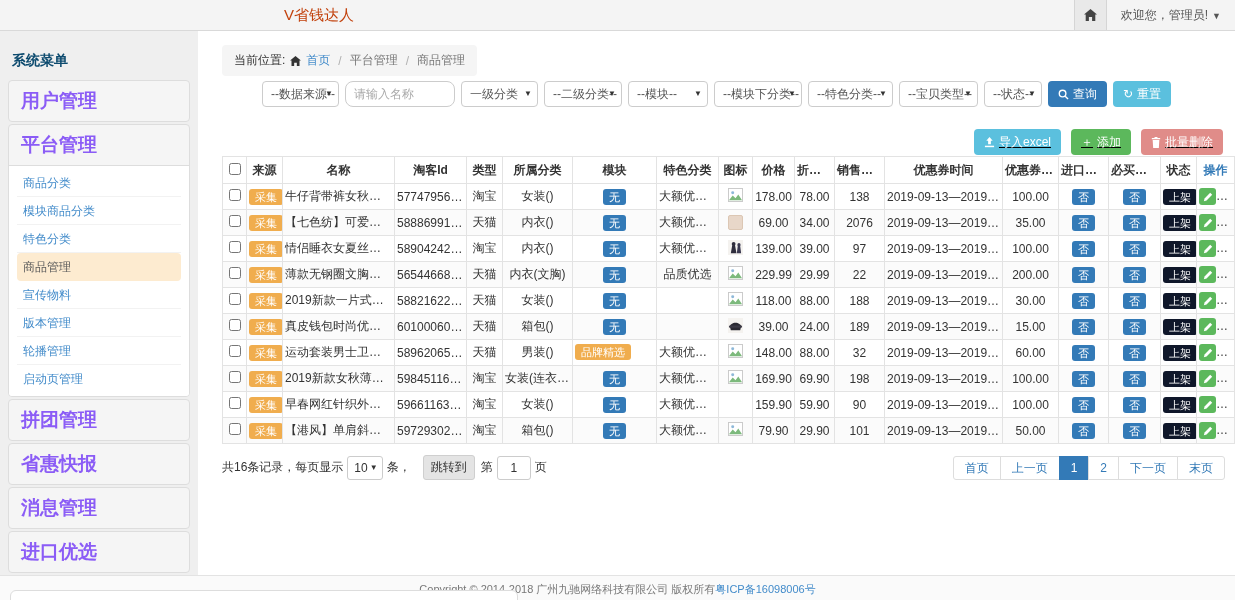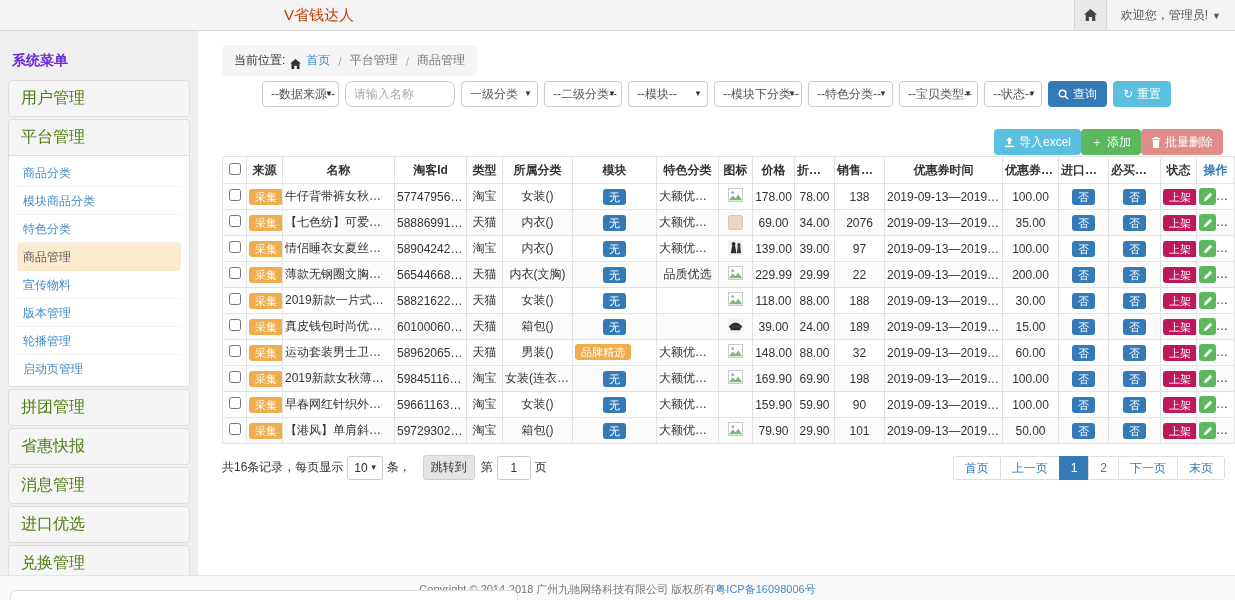--- a/index.html
+++ b/index.html
@@ -11,65 +11,65 @@
   .topbar-right { position:absolute; right:0; top:0; height:30px; display:flex; align-items:center; }
   .home-box { width:33px; height:30px; background:#e9e9e9; border-left:1px solid #d5d5d5;
     border-right:1px solid #d5d5d5; display:flex; align-items:center; justify-content:center; }
   .welcome { font-size:12px; color:#555; padding:0 14px; white-space:nowrap; }
   .welcome .caret { font-size:9px; color:#555; margin-left:4px; }
 
   .main-panel { position:absolute; left:198px; top:31px; right:0; bottom:25px; background:#fff; z-index:1; }
 
   
   .sidebar { position:absolute; left:8px; top:50px; width:182px; z-index:2; }
-  .sidebar-title { color:#6d28d9; font-weight:bold; font-size:14px; padding:2px 4px 10px 4px; }
+  .sidebar-title { color:#0c4a6e; font-weight:bold; font-size:14px; padding:2px 4px 10px 4px; }
   .side-group { margin-bottom:2px; border:1px solid #ddd; border-radius:4px; background:#f5f5f5; overflow:hidden; }
-  .side-group-header { padding:7px 12px; font-size:16px; color:#4d7c0f; cursor:pointer; }
+  .side-group-header { padding:7px 12px; font-size:19px; color:#8b5cf6; cursor:pointer;font-weight:bold; }
   .side-group-body { background:#fff; border-top:1px solid #ddd; padding:3px 8px; }
   .side-link { display:block; height:28px; line-height:28px; padding:0 6px; font-size:12px;
     color:#428bca; border-bottom:1px solid #f2f2f2; cursor:pointer; }
   .side-link:last-child { border-bottom:none; }
   .side-link.active { background:#fdebd0; border-radius:4px; color:#5b5b5b; border-bottom-color:transparent; }
 
   
   .breadcrumb { position:absolute; left:222px; top:45px; background:#f5f5f5; border-radius:4px;
-    padding:7px 12px; font-size:12px; color:#333; display:flex; align-items:flex-end; gap:5px; z-index:2; }
+    padding:7px 12px; font-size:12px; color:#333; display:flex; align-items:center; gap:5px; z-index:2; }
   .breadcrumb .bc-home { color:#428bca; cursor:pointer; }
   .breadcrumb .sep { color:#b0b0b0; padding:0 3px; }
   .breadcrumb .bc-item { color:#777; }
 
   
   .filter-row { position:absolute; left:222px; top:81px; right:10px; display:flex; gap:6px;
     align-items:center; z-index:2; }
   .f-select { position:relative; height:26px; line-height:24px; border:1px solid #ccc; border-radius:4px;
     background:#fff; font-size:12px; color:#555; padding:0 16px 0 8px; cursor:pointer; white-space:nowrap; }
   .f-select .caret { position:absolute; right:5px; top:0; font-size:8px; color:#333; }
   .f-input { height:26px; border:1px solid #ccc; border-radius:8px; font-size:12px; padding:0 8px; color:#555; }
   .f-input::placeholder { color:#aaa; }
   .btn { border:none; border-radius:4px; height:26px; padding:0 10px; font-size:12px; color:#fff;
     cursor:pointer; display:inline-flex; align-items:center; gap:4px; font-family:inherit; }
   .btn-primary { background:#337ab7; }
   .btn-info { background:#5bc0de; }
   .btn-success { background:#5cb85c; }
   .btn-danger-soft { background:#e08c89; }
 
-  .action-row { position:absolute; right:12px; top:129px; display:flex; gap:0; z-index:2; }
+  .action-row { position:absolute; right:12px; top:129px; display:flex; gap:10px; z-index:2;text-decoration:underline; }
 
   
   .grid-wrap { position:absolute; left:222px; right:10px; top:156px; z-index:2; }
   table.grid { width:100%; border-collapse:collapse; table-layout:fixed; font-size:12px; color:#333; }
   .grid th, .grid td { border:1px solid #e3e3e3; padding:3px 2px; text-align:center; height:26px;
     overflow:hidden; white-space:nowrap; text-overflow:ellipsis; }
   .grid thead th { font-weight:bold; background:#fff; height:27px; }
   .grid tbody tr:nth-child(even) { background:#fbfbfb; }
   .grid th.ops-head { color:#337ab7; }
   .badge { display:inline-block; border-radius:3px; color:#fff; font-size:11px; padding:2px 6px; line-height:12px; }
   .badge-orange { background:#f0ad4e; }
   .badge-blue { background:#337ab7; cursor:pointer; }
-  .badge-green { background:#be185d; cursor:pointer; }
+  .badge-green { background:#0f172a; cursor:pointer; }
   .mini-btn { display:inline-flex; align-items:center; justify-content:center; width:17px; height:17px;
     border-radius:3px; cursor:pointer; vertical-align:middle; }
   .mini-green { background:#5cb85c; }
   .mini-red { background:#d9534f; }
   .thumb { display:inline-block; width:15px; height:15px; vertical-align:middle; border-radius:2px; }
   .module-cell .mod-text { margin-left:2px; }
 
   
   .pager-row { position:absolute; left:222px; right:10px; top:455px; display:flex;
     justify-content:space-between; align-items:center; font-size:12px; color:#333; z-index:2; }

